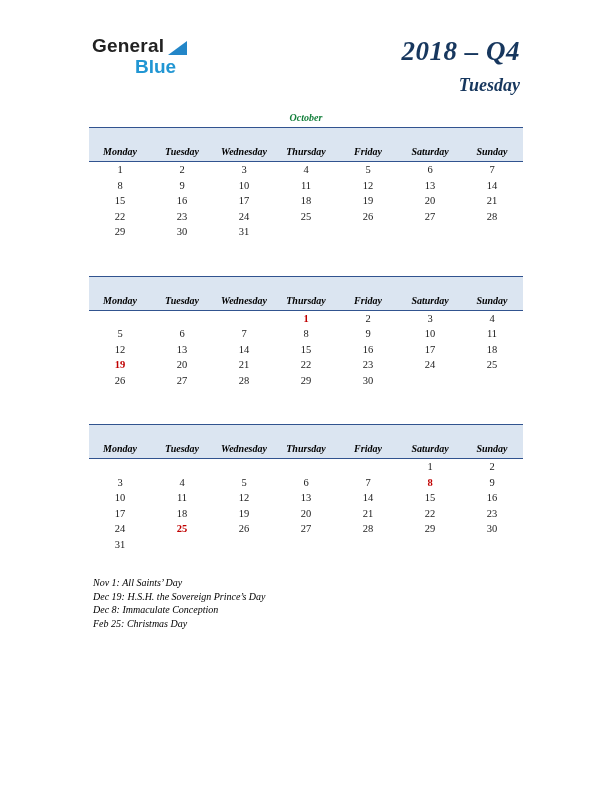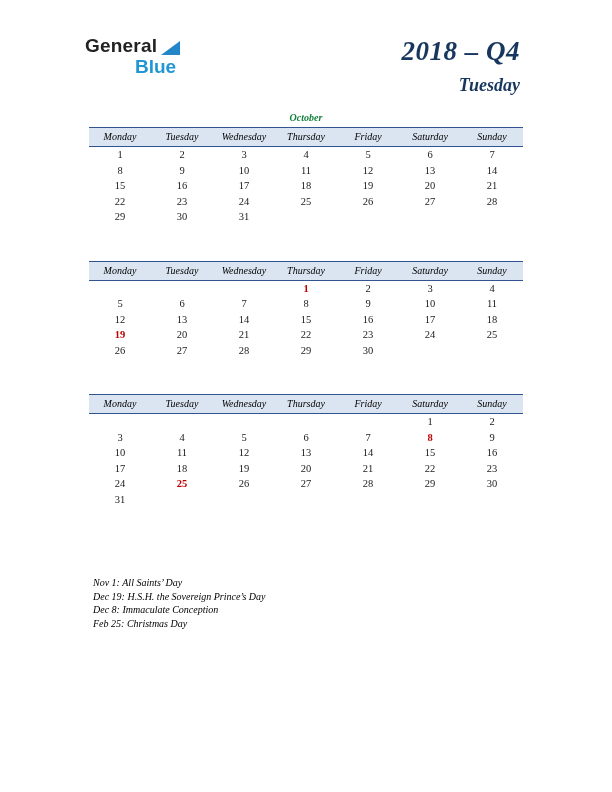--- a/index.html
+++ b/index.html
@@ -21,20 +21,21 @@
     position: absolute;
     top: 36px;
     left: 85px;
     font-family: "Liberation Sans", sans-serif;
     line-height: 1;
   }
   .logo-row1 {
     display: flex;
     align-items: flex-end;
     gap: 4px;
+    margin-left: 7px;
   }
   .logo-word1 {
     font-size: 19px;
     font-weight: bold;
     color: #222222;
     letter-spacing: 0.2px;
   }
   .logo-triangle svg { display: block; }
   .logo-word2 {
     font-size: 19px;
@@ -83,23 +84,23 @@
   .cal-head {
     display: grid;
     grid-template-columns: repeat(7, 1fr);
     background: #dbe5f1;
     border-top: 1.5px solid #31538f;
     border-bottom: 1.5px solid #31538f;
   }
   .head-cell {
     text-align: center;
     font-size: 10px;
-    font-weight: normal;
+    font-weight: bold;
     font-style: italic;
-    padding: 3px 0 4px 0;
+    padding: 18px 0 4px 0;
     color: #000000;
   }
   .cal-row {
     display: grid;
     grid-template-columns: repeat(7, 1fr);
   }
   .cal-row:first-of-type { margin-top: 3px; }
   .date-cell {
     text-align: center;
     font-size: 10.5px;

